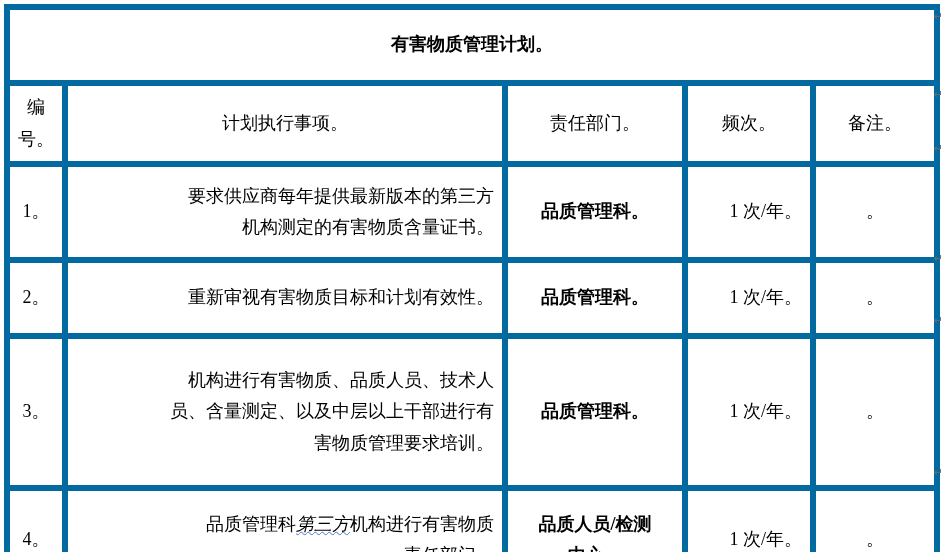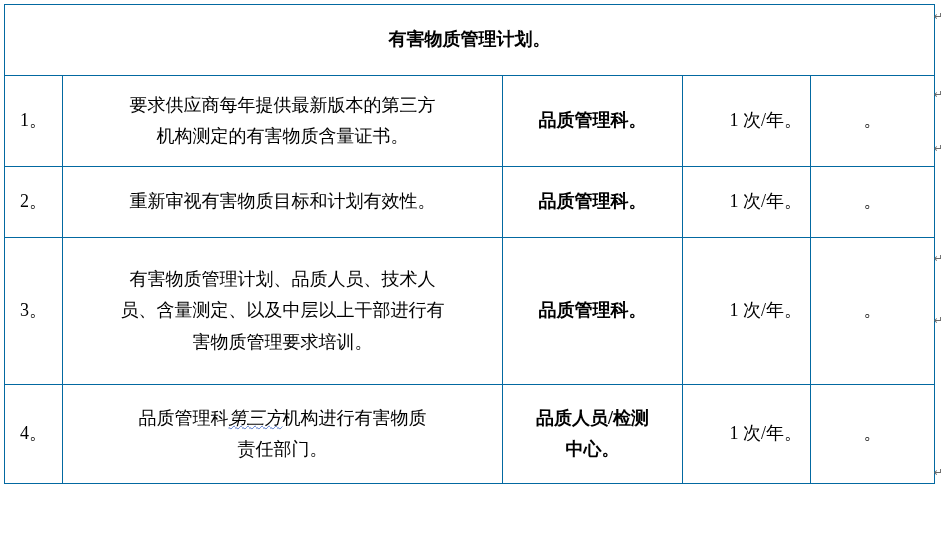--- a/index.html
+++ b/index.html
@@ -21,21 +21,21 @@
     box-sizing: border-box;
   }
   table.doc-table {
     border-collapse: collapse;
     table-layout: fixed;
     width: 930px;
     margin-left: 4px;
     margin-top: 4px;
   }
   table.doc-table td {
-    border: 1px solid #0369a1;
+    border: 6px solid #0369a1;
     padding: 6px 8px;
     vertical-align: middle;
     font-size: 18px;
     line-height: 1.75;
     font-family: "Liberation Serif", "DejaVu Serif", serif;
   }
   .title-cell {
     text-align: center;
     font-weight: bold;
     font-size: 20px;
@@ -47,21 +47,21 @@
     font-size: 19px;
     height: 44px;
     padding: 0 6px;
   }
   .c-num {
     text-align: center;
     vertical-align: bottom;
     padding-bottom: 10px;
   }
   .c-item {
-    text-align: center;
+    text-align: right;
     vertical-align: middle;
   }
   .c-dept {
     text-align: center;
     font-weight: bold;
   }
   .c-freq {
     text-align: right;
   }
   .c-remark {
@@ -106,20 +106,27 @@
       <col style="width:440px">
       <col style="width:180px">
       <col style="width:128px">
       <col style="width:124px">
     </colgroup>
     <tbody>
       <tr>
         <td class="title-cell" colspan="5">有害物质管理计划。</td>
       </tr>
 
+      <tr>
+        <td class="hdr">编号。</td>
+        <td class="hdr">计划执行事项。</td>
+        <td class="hdr">责任部门。</td>
+        <td class="hdr">频次。</td>
+        <td class="hdr">备注。</td>
+      </tr>
 
       <tr class="row1">
         <td class="c-num">1。</td>
         <td class="c-item">
           <span class="cell-line">要求供应商每年提供最新版本的第三方</span>
           <span class="cell-line">机构测定的有害物质含量证书。</span>
         </td>
         <td class="c-dept">品质管理科。</td>
         <td class="c-freq">1 次/年。</td>
         <td class="c-remark">。</td>
@@ -131,21 +138,21 @@
           <span class="cell-line">重新审视有害物质目标和计划有效性。</span>
         </td>
         <td class="c-dept">品质管理科。</td>
         <td class="c-freq">1 次/年。</td>
         <td class="c-remark">。</td>
       </tr>
 
       <tr class="row3">
         <td class="c-num">3。</td>
         <td class="c-item">
-          <span class="cell-line">有害物质管理计划、品质人员、技术人</span>
+          <span class="cell-line">机构进行有害物质、品质人员、技术人</span>
           <span class="cell-line">员、含量测定、以及中层以上干部进行有</span>
           <span class="cell-line">害物质管理要求培训。</span>
         </td>
         <td class="c-dept">品质管理科。</td>
         <td class="c-freq">1 次/年。</td>
         <td class="c-remark">。</td>
       </tr>
 
       <tr class="row4">
         <td class="c-num">4。</td>

